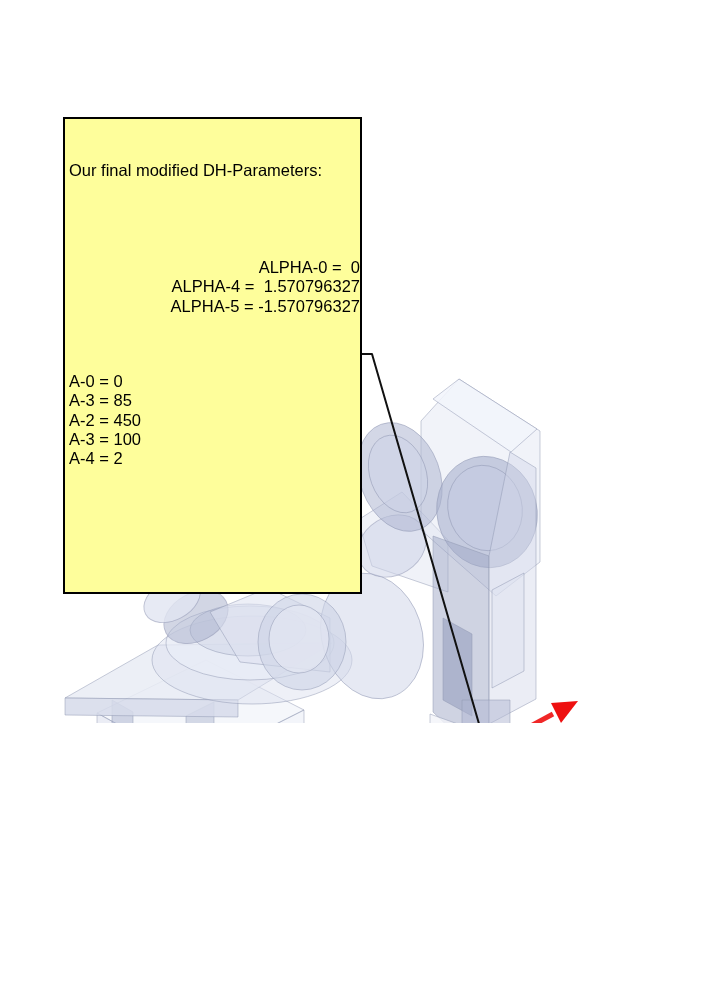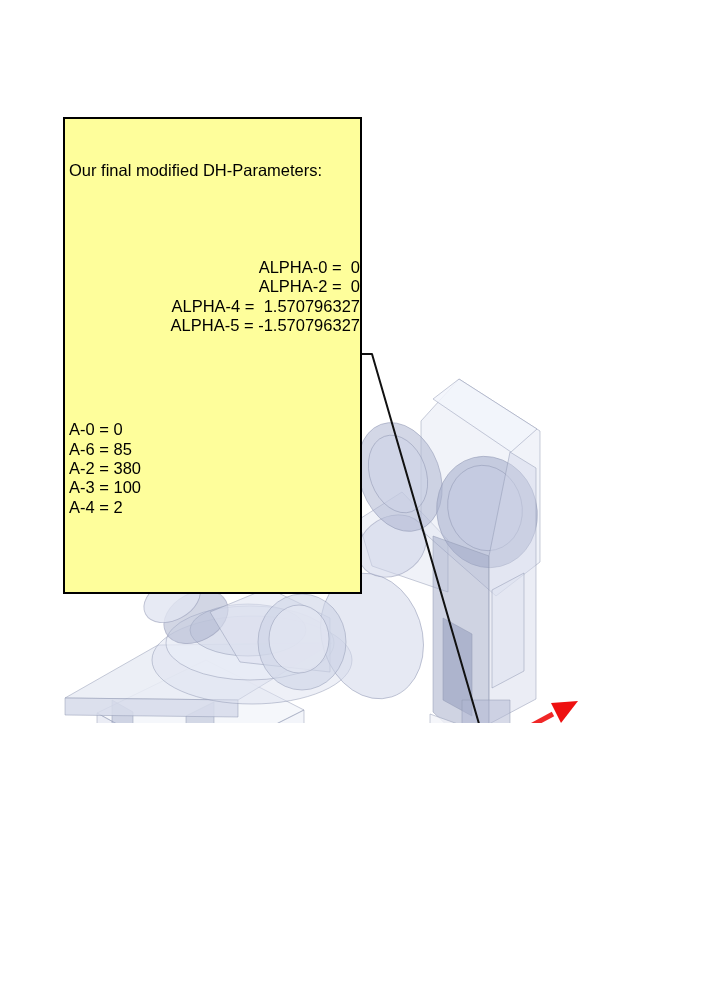--- a/index.html
+++ b/index.html
@@ -8,21 +8,21 @@
     font-family:"Liberation Sans",sans-serif;
   }
   .viewport{position:absolute;left:0;top:0;}
   .note{
     position:absolute;left:63px;top:117px;width:291px;height:470px;
     border:2px solid #000;box-sizing:content-box;
     font-size:16.5px;line-height:19.4px;color:#000;
     padding:3px 0 0 4px;white-space:pre;overflow:hidden;
   }
   .grp-alpha{margin-top:38.8px;text-align:right;}
-  .grp-a{margin-top:46px;}
+  .grp-a{margin-top:17px;}
 </style>
 </head>
 <body>
 
 <div class="stage">
 
   <svg class="viewport" width="702" height="1000" viewBox="0 0 702 1000">
 
     <g stroke="#8f96b2" stroke-opacity="0.55" stroke-width="0.9" stroke-linejoin="round">
 
@@ -89,18 +89,18 @@
         <line x1="486" y1="752" x2="485" y2="826" stroke-width="5.5" stroke="#2020cc"></line>
         <polygon points="485,849 473,829 479,822 491,822 497,829" fill="#2020cc"></polygon>
       </g>
 
       <circle cx="487" cy="749" r="4.2" stroke-width="1.4" fill="#ffff00"></circle>
     </g>
   </svg>
 
   <div class="note" style="background: rgb(254, 254, 155); border-color: rgb(0, 0, 0);">
     <div>Our final modified DH-Parameters:</div>
-    <div class="grp-alpha"><div>ALPHA-0 =  0</div><div>ALPHA-2 =  0</div><div>ALPHA-4 =  1.570796327</div><div>ALPHA-5 = -1.570796327</div></div>
-    <div class="grp-a"><div>A-0 = 0</div><div>A-6 = 85</div><div>A-2 = 380</div><div>A-3 = 100</div><div>A-4 = 2</div></div>
+    <div class="grp-alpha"><div>ALPHA-0 =  0</div><div>ALPHA-4 =  1.570796327</div><div>ALPHA-5 = -1.570796327</div></div>
+    <div class="grp-a"><div>A-0 = 0</div><div>A-3 = 85</div><div>A-2 = 450</div><div>A-3 = 100</div><div>A-4 = 2</div></div>
     
   </div>
 
 </div>
 
 </body></html>

